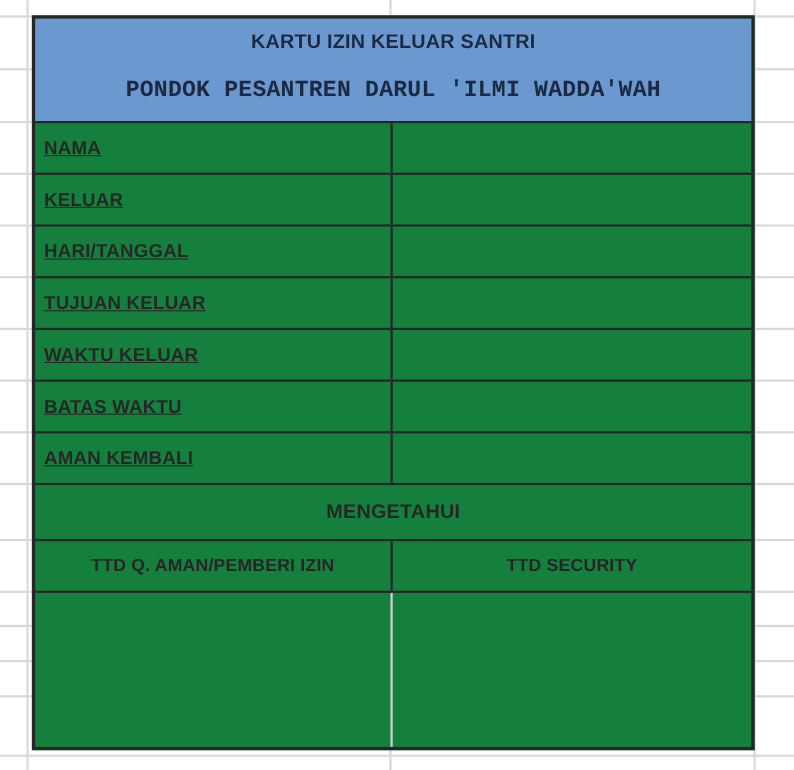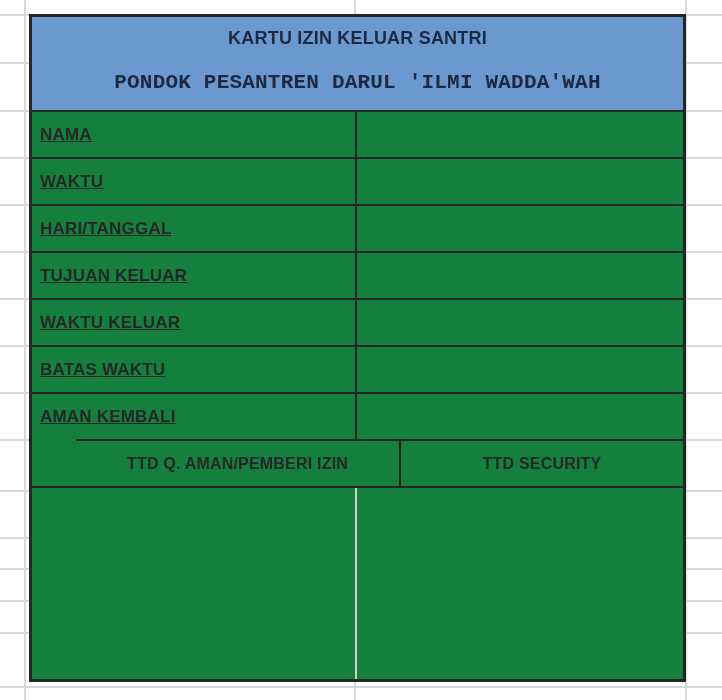--- a/index.html
+++ b/index.html
@@ -69,21 +69,20 @@
     display: flex; align-items: center; justify-content: center;
     font-size: 18px; font-weight: bold;
     color: var(--label-text, #262626);
     letter-spacing: 0.2px;
   }
   .ttdrow {
     height: 47px; flex: none;
     border-top: 2px solid var(--border, #262626);
     box-sizing: border-box;
     display: flex;
-    margin-left: 44px;
   }
   .ttdcell {
     box-sizing: border-box;
     display: flex; align-items: center; justify-content: center;
     font-size: 16px; font-weight: bold;
     color: var(--label-text, #262626);
     letter-spacing: 0.2px;
   }
   .ttdcell.left { width: 323px; flex: none; }
   .ttdcell.right { flex: 1; border-left: 2px solid var(--border, #262626); text-align: right; }
@@ -130,21 +129,21 @@
       <div class="hline1">KARTU IZIN KELUAR SANTRI</div>
       <div class="hline2">PONDOK PESANTREN DARUL 'ILMI WADDA'WAH</div>
     </div>
 
     <div class="frow">
       <div class="lcell">NAMA</div>
       <div class="vcell"></div>
     </div>
 
     <div class="frow">
-      <div class="lcell">WAKTU</div>
+      <div class="lcell">KELUAR</div>
       <div class="vcell"></div>
     </div>
 
     <div class="frow">
       <div class="lcell">HARI/TANGGAL</div>
       <div class="vcell"></div>
     </div>
 
     <div class="frow">
       <div class="lcell">TUJUAN KELUAR</div>
@@ -159,20 +158,21 @@
     <div class="frow">
       <div class="lcell">BATAS WAKTU</div>
       <div class="vcell"></div>
     </div>
 
     <div class="frow">
       <div class="lcell">AMAN KEMBALI</div>
       <div class="vcell"></div>
     </div>
 
+    <div class="ackrow">MENGETAHUI</div>
 
     <div class="ttdrow">
       <div class="ttdcell left">TTD Q. AMAN/PEMBERI IZIN</div>
       <div class="ttdcell right">TTD SECURITY</div>
     </div>
 
     <div class="sigrow">
       <div class="sigcell left"></div>
       <div class="sigcell right"></div>
     </div>

